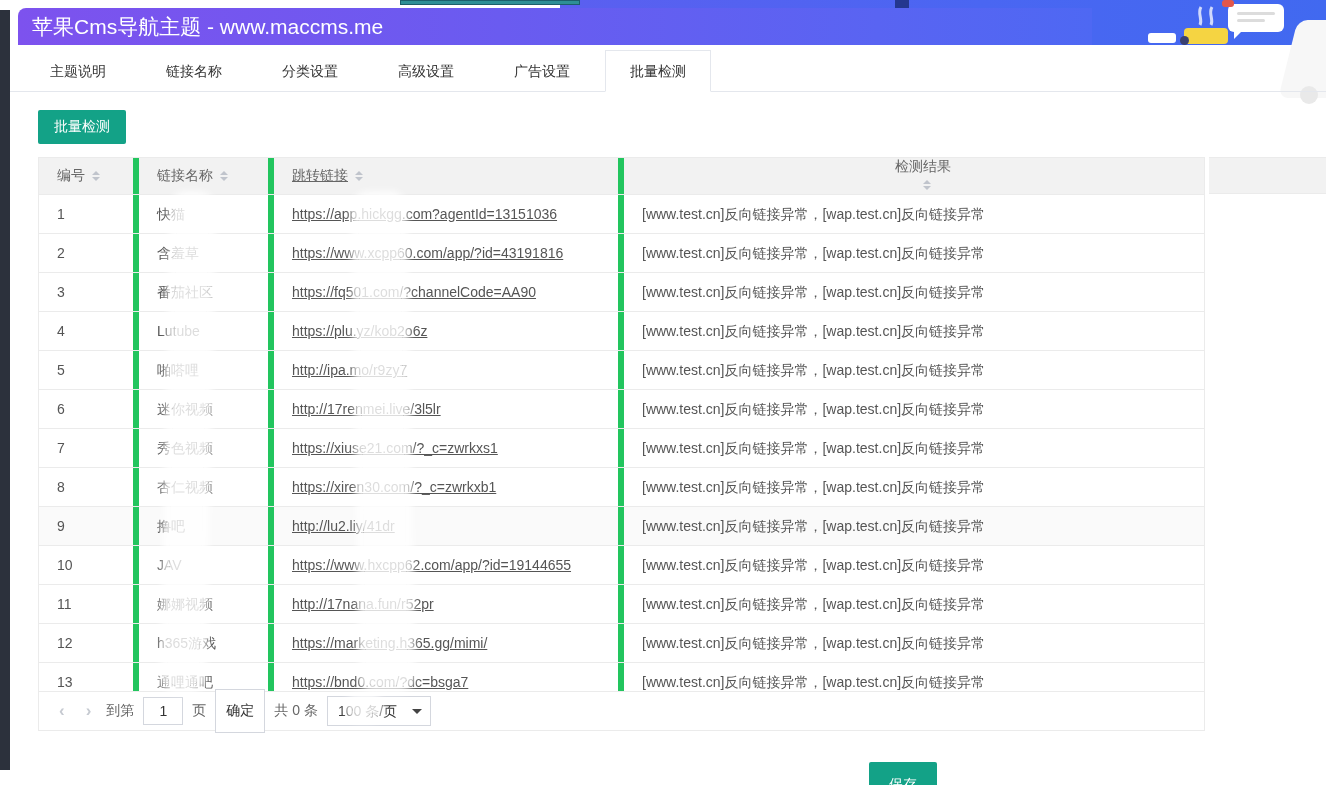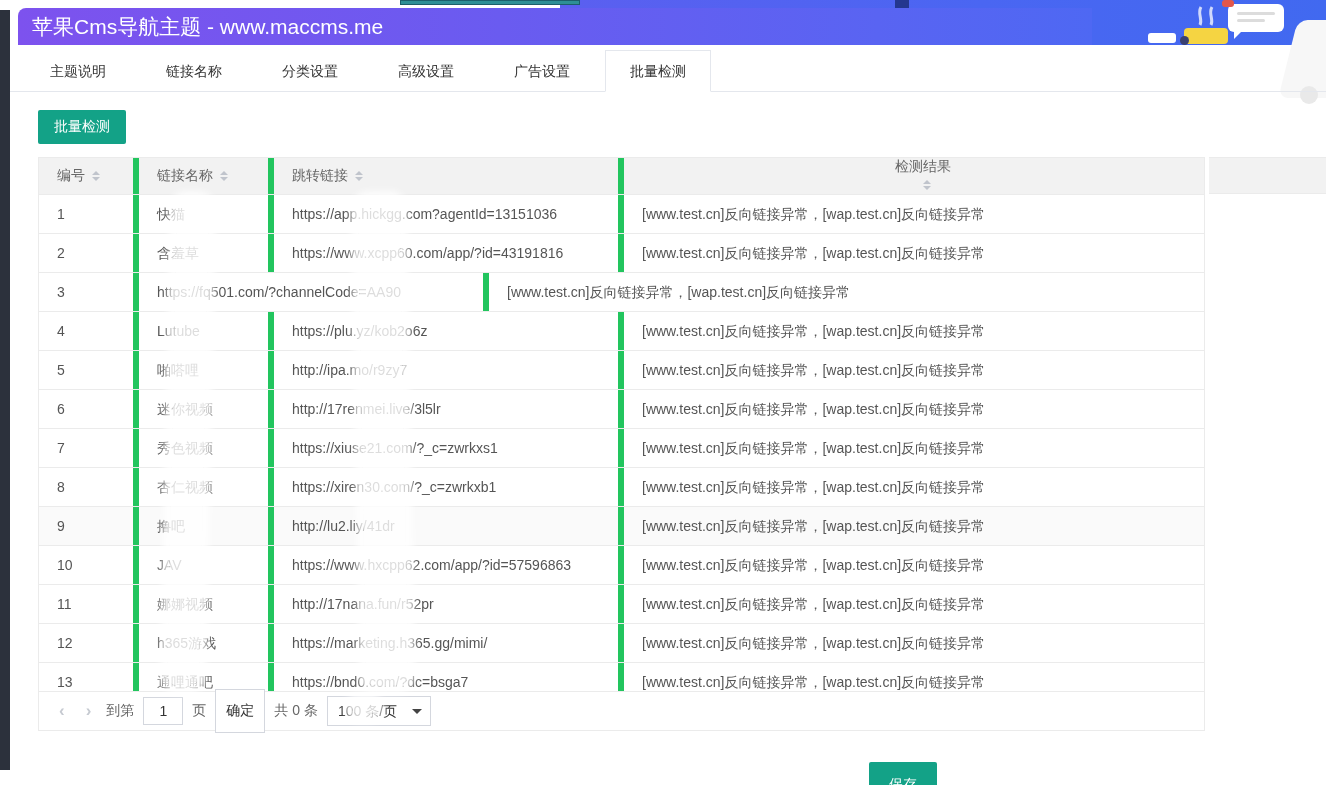--- a/index.html
+++ b/index.html
@@ -48,21 +48,21 @@
   
   .tbl { position:absolute; left:38px; top:157px; width:1167px;
     border:1px solid #ebebeb; background:#fff; }
   .thead, .trow { display:flex; }
   .thead { background:#f2f2f2; height:37px; border-bottom:1px solid #ebebeb; }
   .th { display:flex; align-items:center; font-size:14px; color:#666; padding-left:18px; }
   .td { font-size:14px; color:#555; line-height:39px; padding-left:18px;
     white-space:nowrap; overflow:hidden; }
   .th, .td { border-right:6px solid #22c55e; }
   .th:last-child, .td:last-child { border-right:none; }
-  .c1 { width:100px; } .c2 { width:135px; } .c3 { width:350px; } .c4 { width:580px;flex-direction:column; }
+  .c1 { width:100px; } .c2 { width:135px; } .c3 { width:350px;text-decoration:underline; } .c4 { width:580px;flex-direction:column; }
   .tbody { height:496px; overflow:hidden; }
   .trow { border-bottom:1px solid #ebebeb; height:39px; }
   .trow.hl { background:#fafafa; }
   .head-ext { position:absolute; left:1209px; top:157px; width:117px; height:37px;
     background:#f2f2f2; border-top:1px solid #ebebeb; border-bottom:1px solid #ebebeb; }
 
   .sort { display:inline-flex; flex-direction:column; margin-left:7px; cursor:pointer; }
   .sort i { display:block; width:0; height:0; border:4px solid transparent; }
   .sort .up { border-bottom-color:#c0c4cc; margin-bottom:2px; }
   .sort .dn { border-top-color:#c0c4cc; }
@@ -182,20 +182,21 @@
     <div class="td c4">[www.test.cn]反向链接异常，[wap.test.cn]反向链接异常</div>
   </div>
       <div class="trow">
     <div class="td c1">2</div>
     <div class="td c2">含羞草</div>
     <div class="td c3">https://www.xcpp60.com/app/?id=43191816</div>
     <div class="td c4">[www.test.cn]反向链接异常，[wap.test.cn]反向链接异常</div>
   </div>
       <div class="trow">
     <div class="td c1">3</div>
+    <div class="td c2">番茄社区</div>
     <div class="td c3">https://fq501.com/?channelCode=AA90</div>
     <div class="td c4">[www.test.cn]反向链接异常，[wap.test.cn]反向链接异常</div>
   </div>
       <div class="trow">
     <div class="td c1">4</div>
     <div class="td c2">Lutube</div>
     <div class="td c3">https://plu.yz/kob2o6z</div>
     <div class="td c4">[www.test.cn]反向链接异常，[wap.test.cn]反向链接异常</div>
   </div>
       <div class="trow">
@@ -224,21 +225,21 @@
   </div>
       <div class="trow hl">
     <div class="td c1">9</div>
     <div class="td c2">撸吧</div>
     <div class="td c3">http://lu2.liy/41dr</div>
     <div class="td c4">[www.test.cn]反向链接异常，[wap.test.cn]反向链接异常</div>
   </div>
       <div class="trow">
     <div class="td c1">10</div>
     <div class="td c2">JAV</div>
-    <div class="td c3">https://www.hxcpp62.com/app/?id=57596863</div>
+    <div class="td c3">https://www.hxcpp62.com/app/?id=19144655</div>
     <div class="td c4">[www.test.cn]反向链接异常，[wap.test.cn]反向链接异常</div>
   </div>
       <div class="trow">
     <div class="td c1">11</div>
     <div class="td c2">娜娜视频</div>
     <div class="td c3">http://17nana.fun/r52pr</div>
     <div class="td c4">[www.test.cn]反向链接异常，[wap.test.cn]反向链接异常</div>
   </div>
       <div class="trow">
     <div class="td c1">12</div>

